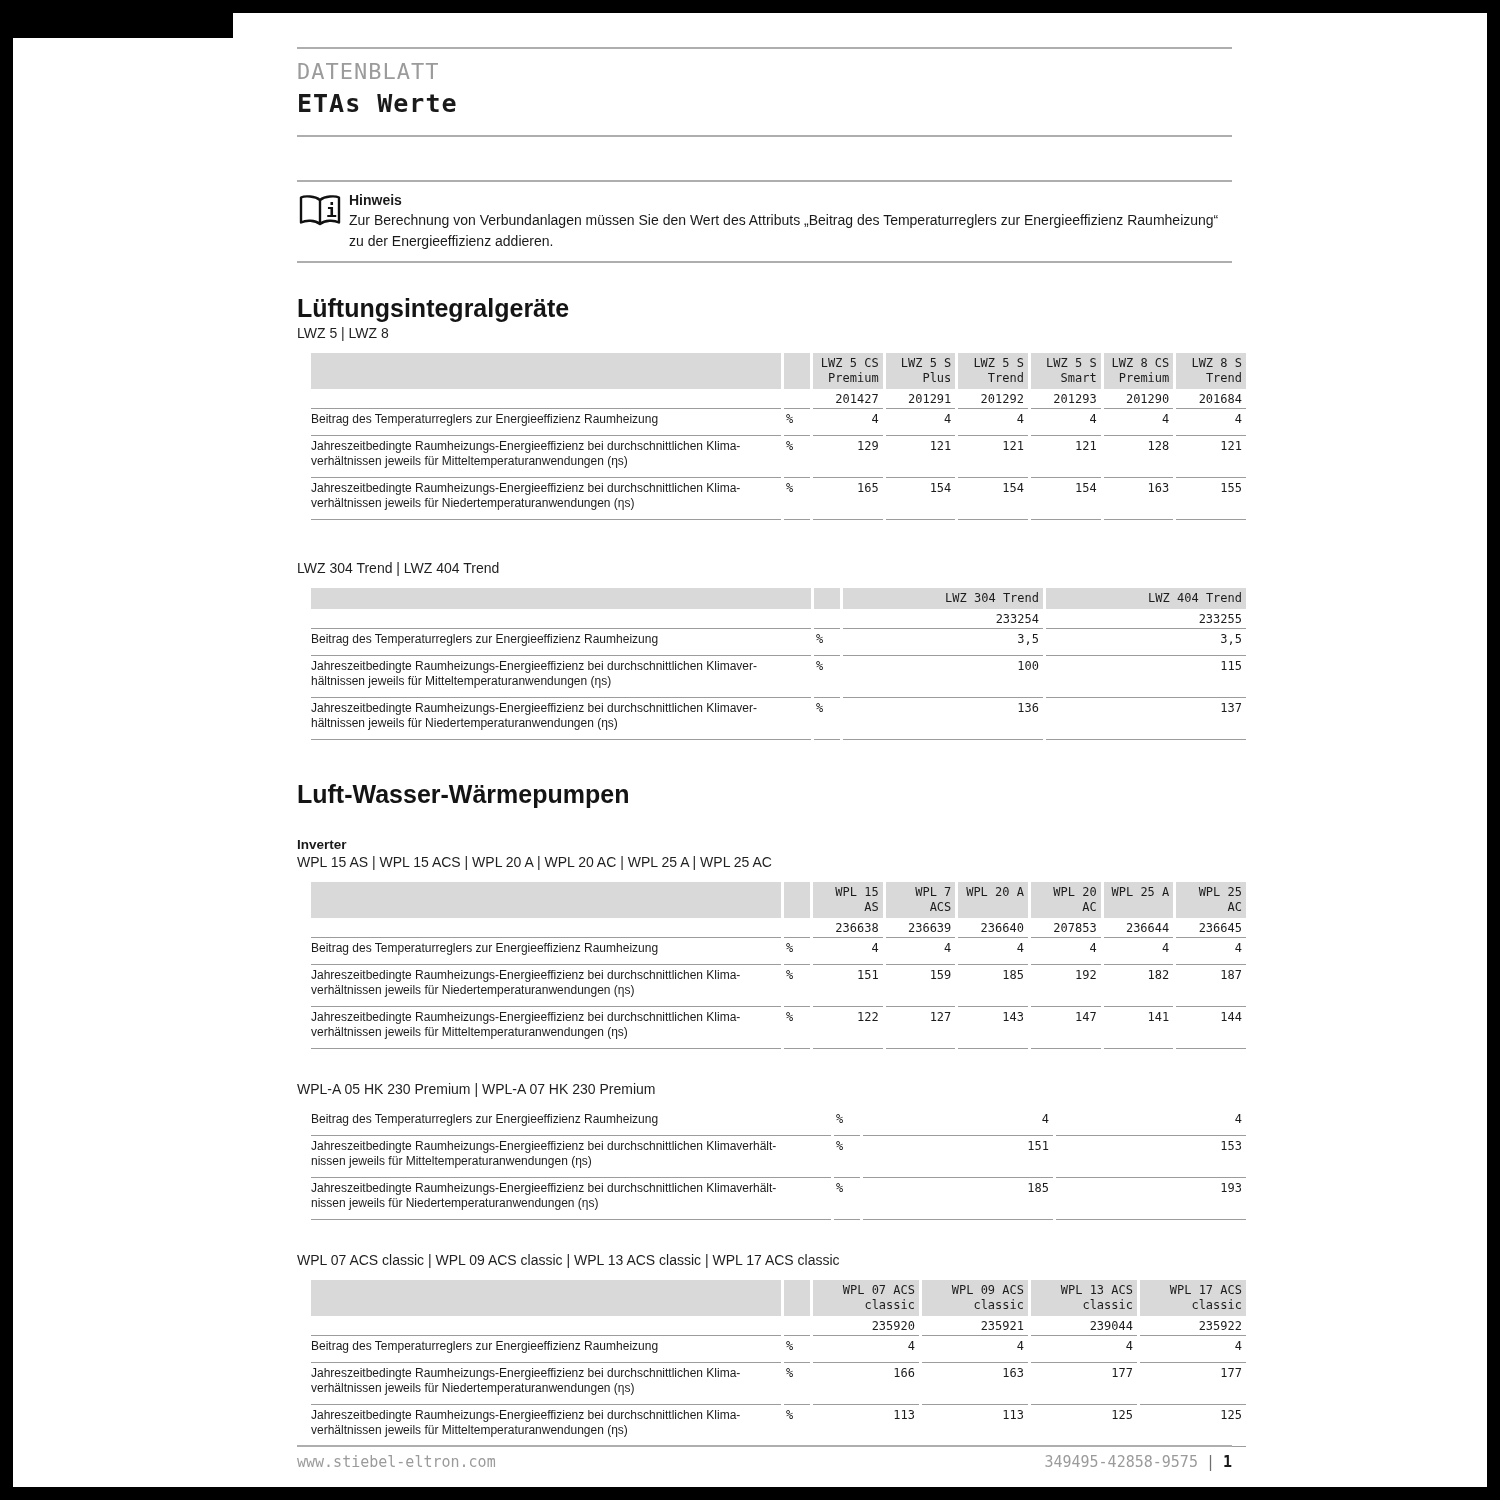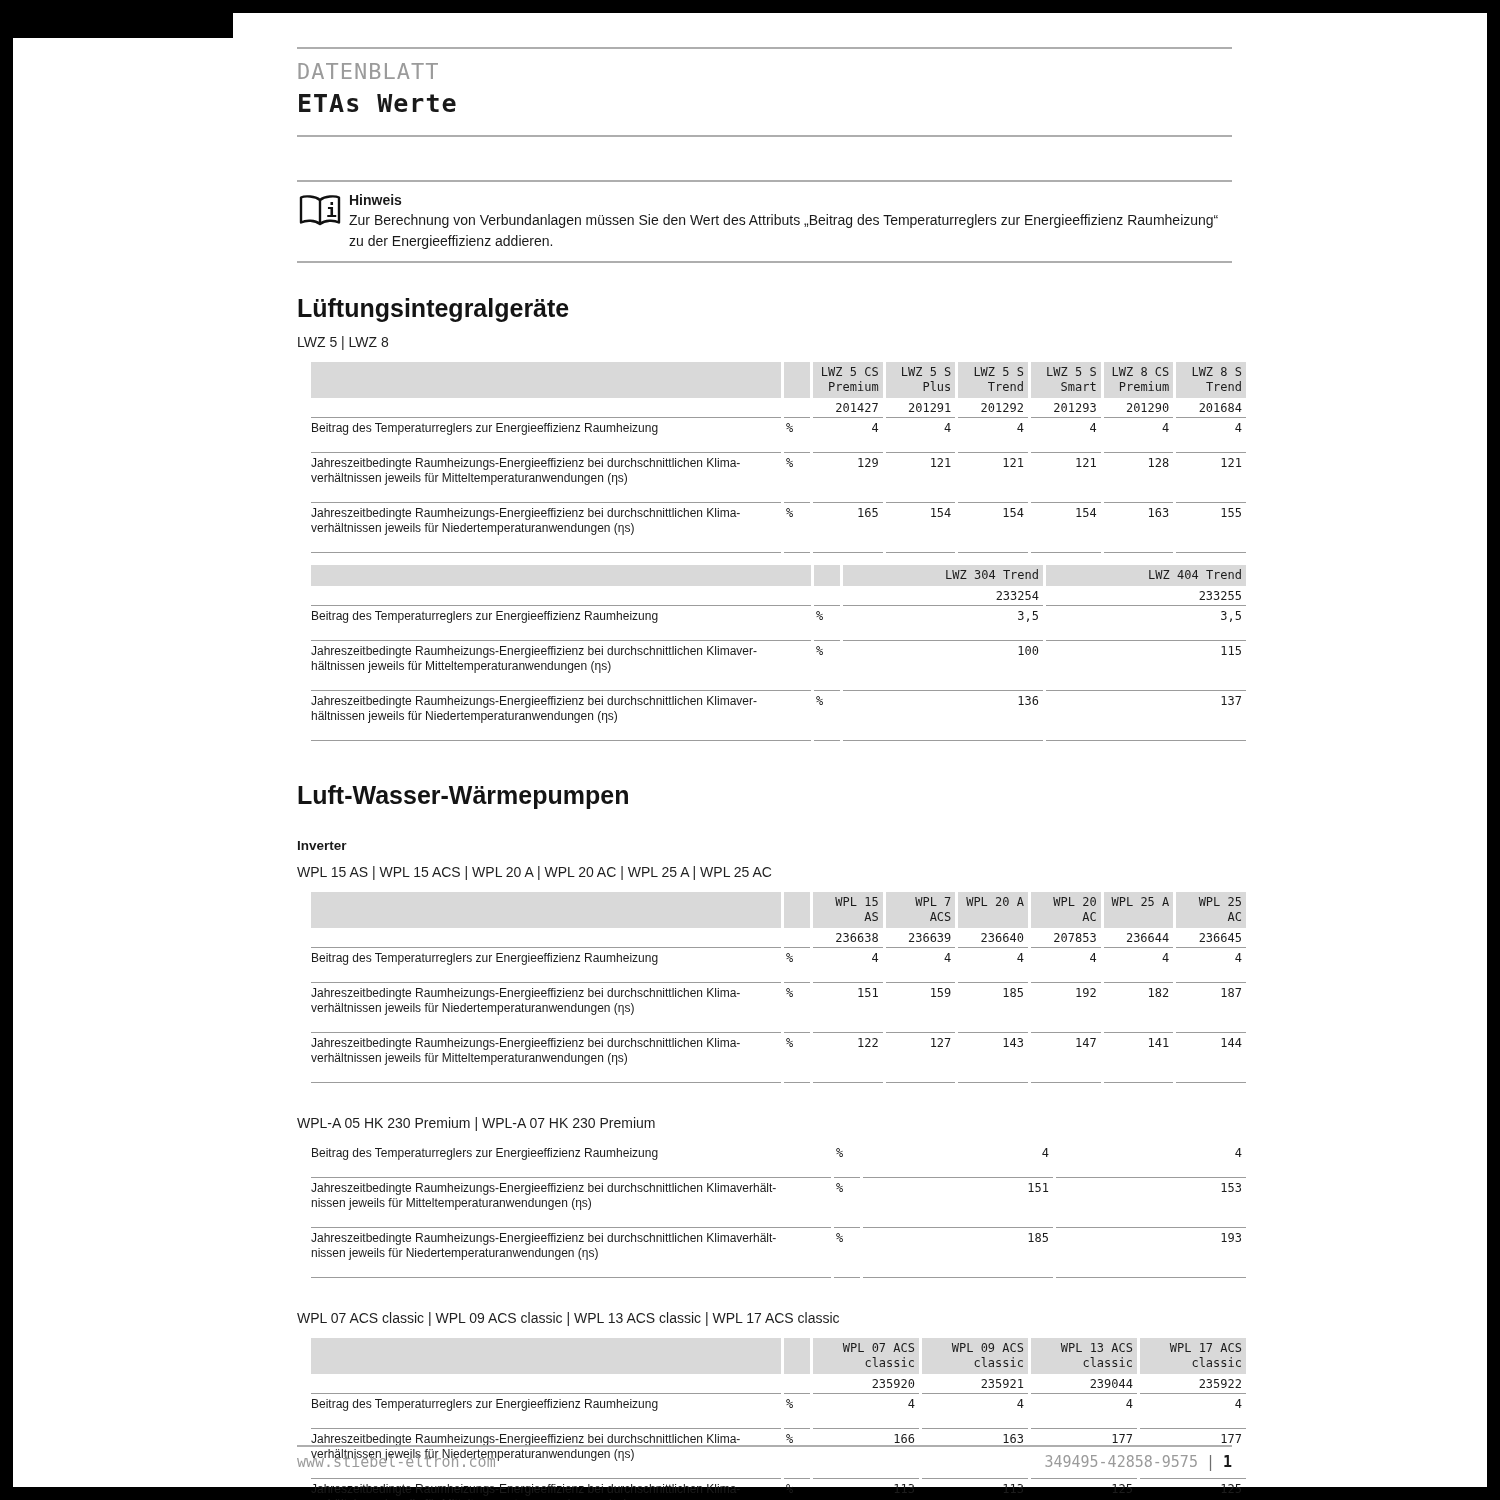--- a/index.html
+++ b/index.html
@@ -46,21 +46,21 @@
   .note-title{font-size:14px;font-weight:700;color:#1a1a1a;line-height:19px;}
   .note-text{font-size:14px;color:#1a1a1a;line-height:21px;max-width:872px;}
   .rule-note-bottom{margin-top:9px;}
   h1{
     margin:31px 0 0 0;
     font-size:25px;font-weight:700;color:#141414;
     font-family:"Liberation Sans",sans-serif;
   }
   h1.mt-section{margin-top:40px;}
   .sub-label{margin-top:28px;font-size:13.5px;font-weight:700;color:#1a1a1a;}
-  .subtitle{margin-top:11px;font-size:14px;color:#1f1f1f;}
+  .subtitle{margin-top:2px;font-size:14px;color:#1f1f1f;}
   .subtitle.mt-big{margin-top:40px;}
   .subtitle.mt-med{margin-top:32px;}
   .tblwrap{margin-top:12px;margin-left:14px;}
   table.se-table{
     border-collapse:separate;border-spacing:3px 0;
     table-layout:fixed;
     width:941px;margin-left:-3px;
   }
   .se-table td{vertical-align:top;padding:0;}
   .se-table col.c-unit{width:26px;}
@@ -76,21 +76,21 @@
   }
   .se-table tr.art td{border-bottom:1px solid #9c9c9c;}
   .se-table tr.art td.val{
     font-family:"DejaVu Sans Mono",monospace;
     font-size:12px;color:#1c1c1c;
     text-align:right;padding:3px 4px 2px 0;
   }
   .se-table tbody td{border-bottom:1px solid #9c9c9c;}
   .se-table tbody td.lab{
     font-size:12px;line-height:15px;color:#1c1c1c;
-    padding:3px 6px 16px 0;
+    padding:3px 6px 8px 0;
     white-space:pre-line;
   }
   .se-table tbody td.unit{
     font-family:"DejaVu Sans Mono",monospace;
     font-size:12px;color:#1c1c1c;
     padding:3px 0 2px 2px;
   }
   .se-table tbody td.val{
     font-family:"DejaVu Sans Mono",monospace;
     font-size:12px;color:#1c1c1c;
@@ -209,20 +209,21 @@
               <td class="val">154</td>
               <td class="val">154</td>
               <td class="val">154</td>
               <td class="val">163</td>
               <td class="val">155</td>
             </tr>
           </tbody>
         </table>
       </div>
 
+    <div class="subtitle mt-big">LWZ 304 Trend | LWZ 404 Trend</div>
     <div class="tblwrap">
         <table class="se-table t1">
           <colgroup>
             <col class="c-label">
             <col class="c-unit">
             <col class="c-val">
             <col class="c-val">
           </colgroup>
           <thead>
             <tr class="hdr">

